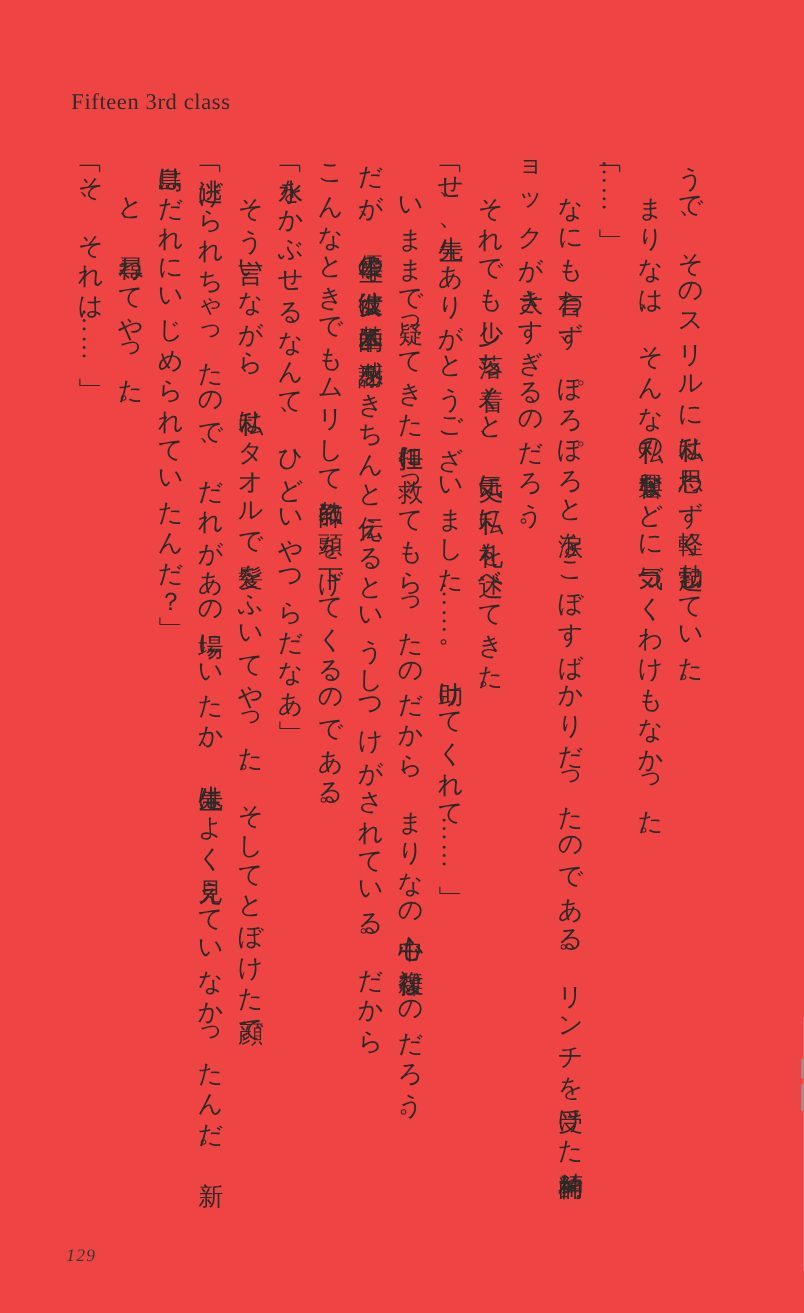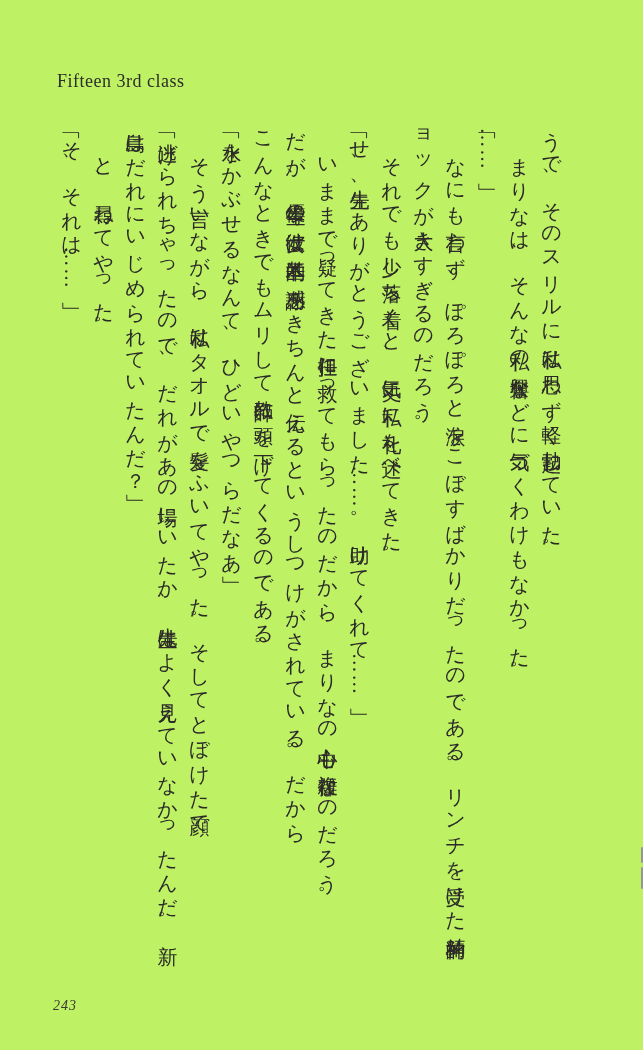--- a/index.html
+++ b/index.html
@@ -3,21 +3,21 @@
 <meta charset="utf-8">
 <style>
   html, body {
     margin: 0;
     padding: 0;
   }
   .page {
     position: relative;
     width: 643px;
     height: 1050px;
-    background: #bef264;
+    background: #ef4444;
     overflow: hidden;
     font-family: "Liberation Serif", "DejaVu Serif", serif;
     color: #2e2c2a;
   }
   .running-header {
     position: absolute;
     left: 57px;
     top: 71px;
     font-size: 18px;
     letter-spacing: 0.5px;
@@ -81,18 +81,18 @@
       <div class="text-line indent-none">だが、優等生の彼女は基本的に感謝をきちんと伝えるというしつけがされている。だから</div>
       <div class="text-line indent-none">こんなときでもムリして教師に頭を下げてくるのである。</div>
       <div class="text-line indent-dialogue">「水をかぶせるなんて、ひどいやつらだなあ」</div>
       <div class="text-line indent-paragraph">そう言いながら、私はタオルで髪をふいてやった。そしてとぼけた顔で、</div>
       <div class="text-line indent-dialogue">「逃げられちゃったので、だれがあの場にいたか、先生はよく見えていなかったんだ。新</div>
       <div class="text-line indent-none">島はだれにいじめられていたんだ？」</div>
       <div class="text-line indent-paragraph">と、尋ねてやった。</div>
       <div class="text-line indent-dialogue">「そ、それは……」</div>
     </div>
 
-  <span class="page-number">243</span>
+  <span class="page-number">129</span>
 
   <div class="scan-artifact a1"></div>
   <div class="scan-artifact a2"></div>
 
 </div>
 
 </body></html>

